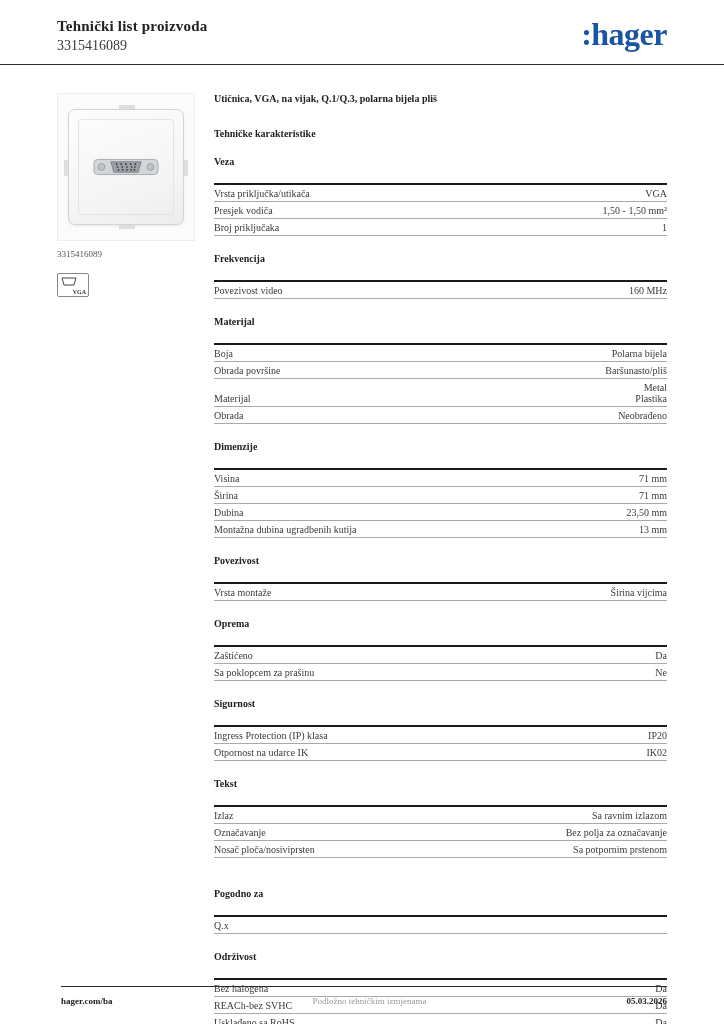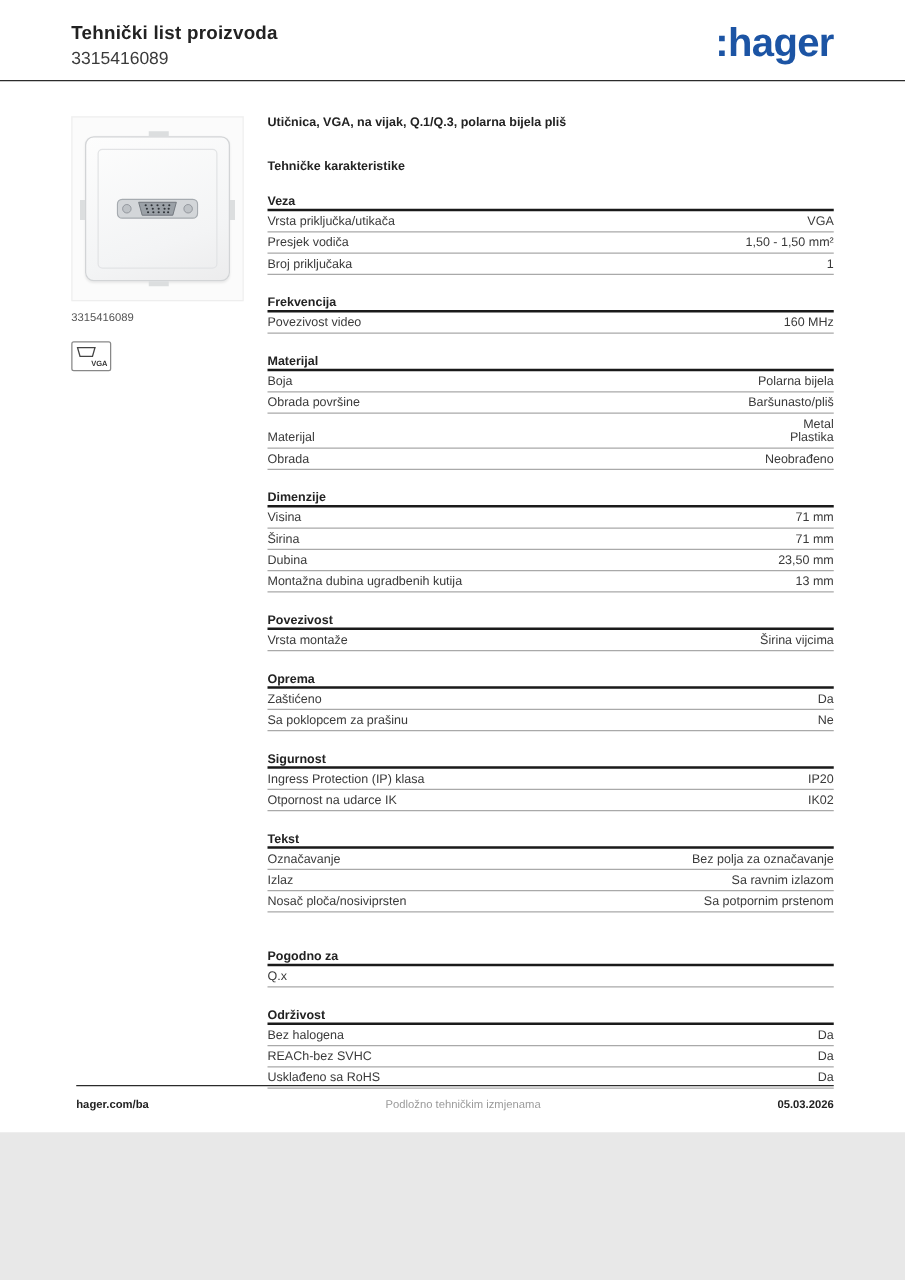--- a/index.html
+++ b/index.html
@@ -1,22 +1,22 @@
 <!DOCTYPE html>
 <html><head>
 <meta charset="utf-8">
 <style>
   * { margin: 0; padding: 0; box-sizing: border-box; }
   html, body { background: #e8e8e8; }
   .page {
-    width: 724px; height: 906px;
+    width: 724px; height: 1024px;
     background: #ffffff;
     position: relative;
     margin: 0 auto;
-    font-family: Liberation Sans, sans-serif;
+    font-family: Liberation Serif, serif;
     color: #333;
     overflow: hidden;
   }
   
   .header {
     padding: 18px 57px 10px 57px;
     display: flex;
     justify-content: space-between;
     align-items: flex-start;
     border-bottom: 1px solid #2b2b2b;
@@ -72,21 +72,21 @@
     position: absolute; right: 2px; bottom: 1px;
     font-size: 6px; font-weight: bold; color: #333;
   }
   
   .product-title { font-size: 10px; font-weight: bold; color: #222; margin-bottom: 24px; }
   .char-heading { font-size: 10px; font-weight: bold; color: #222; }
   .section { margin-top: 17px; }
   .section.extra-gap { margin-top: 30px; }
   .section-title {
     font-size: 10px; font-weight: bold; color: #222;
-    padding-bottom: 0;
+    padding-bottom: 16px;
     border-bottom: 2px solid #1a1a1a;
   }
   .spec-row {
     display: flex; justify-content: space-between; align-items: flex-end;
     padding: 3px 0 2px 0;
     border-bottom: 1px solid #a9a9a9;
     font-size: 10px; color: #3a3a3a;
   }
   .spec-label { text-align: left; padding-right: 10px; }
   .spec-value { text-align: right; white-space: pre-line; }
@@ -250,26 +250,26 @@
               <span class="spec-value">IP20</span>
             </div>
             <div class="spec-row">
               <span class="spec-label">Otpornost na udarce IK</span>
               <span class="spec-value">IK02</span>
             </div>
           </div>
           <div class="section">
             <div class="section-title">Tekst</div>
             <div class="spec-row">
+              <span class="spec-label">Izlaz</span>
+              <span class="spec-value">Sa ravnim izlazom</span>
+            </div>
+            <div class="spec-row">
               <span class="spec-label">Označavanje</span>
               <span class="spec-value">Bez polja za označavanje</span>
-            </div>
-            <div class="spec-row">
-              <span class="spec-label">Izlaz</span>
-              <span class="spec-value">Sa ravnim izlazom</span>
             </div>
             <div class="spec-row">
               <span class="spec-label">Nosač ploča/nosiviprsten</span>
               <span class="spec-value">Sa potpornim prstenom</span>
             </div>
           </div>
           <div class="section extra-gap">
             <div class="section-title">Pogodno za</div>
             <div class="spec-row">
               <span class="spec-label">Q.x</span>

